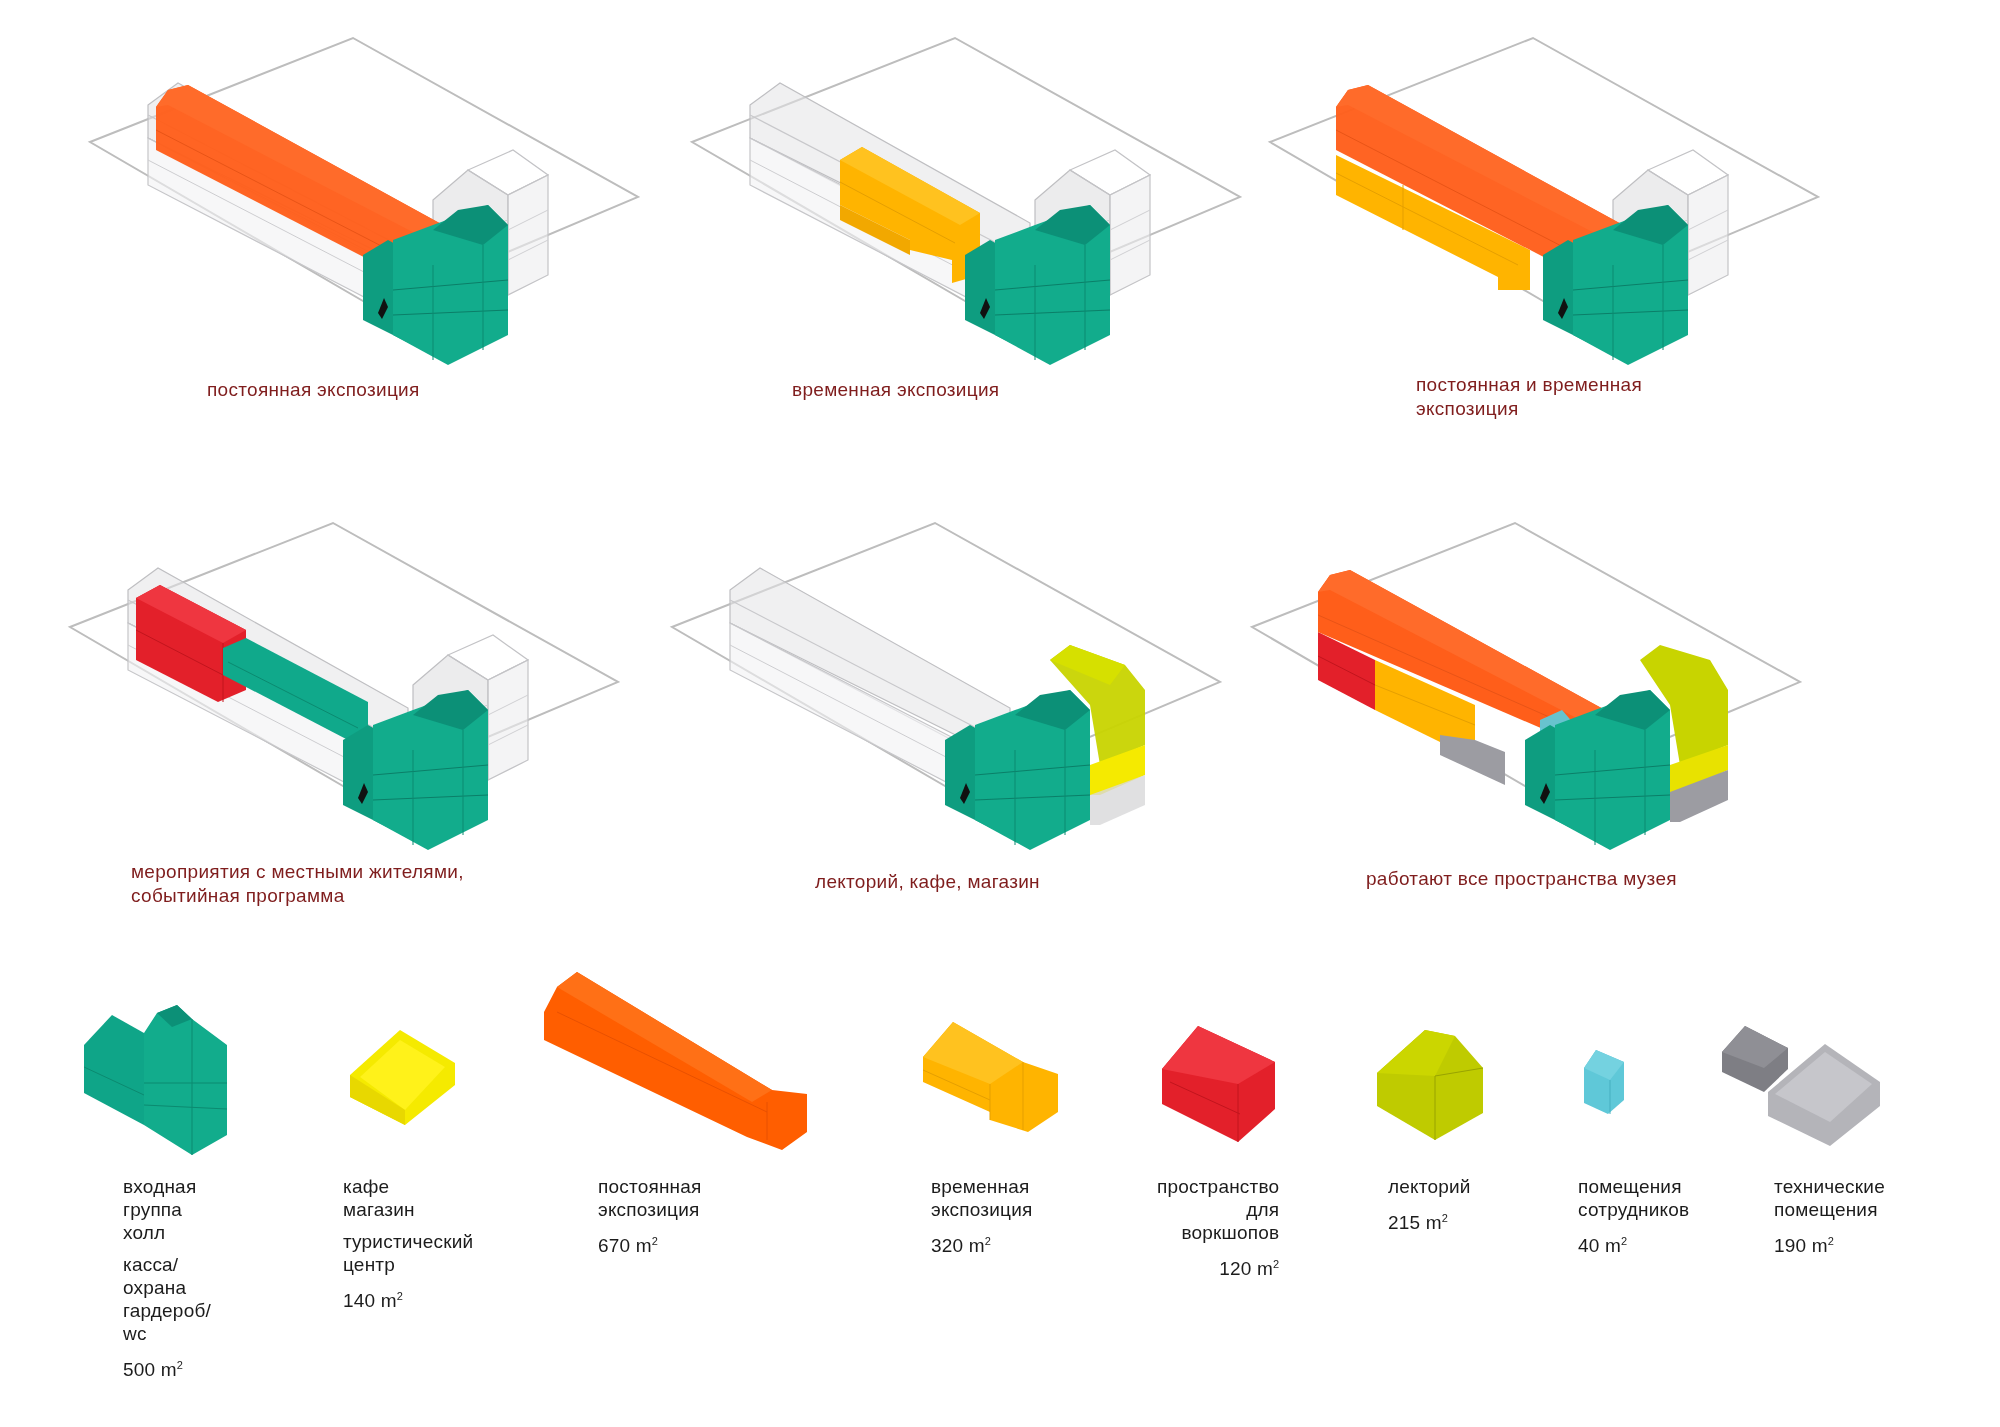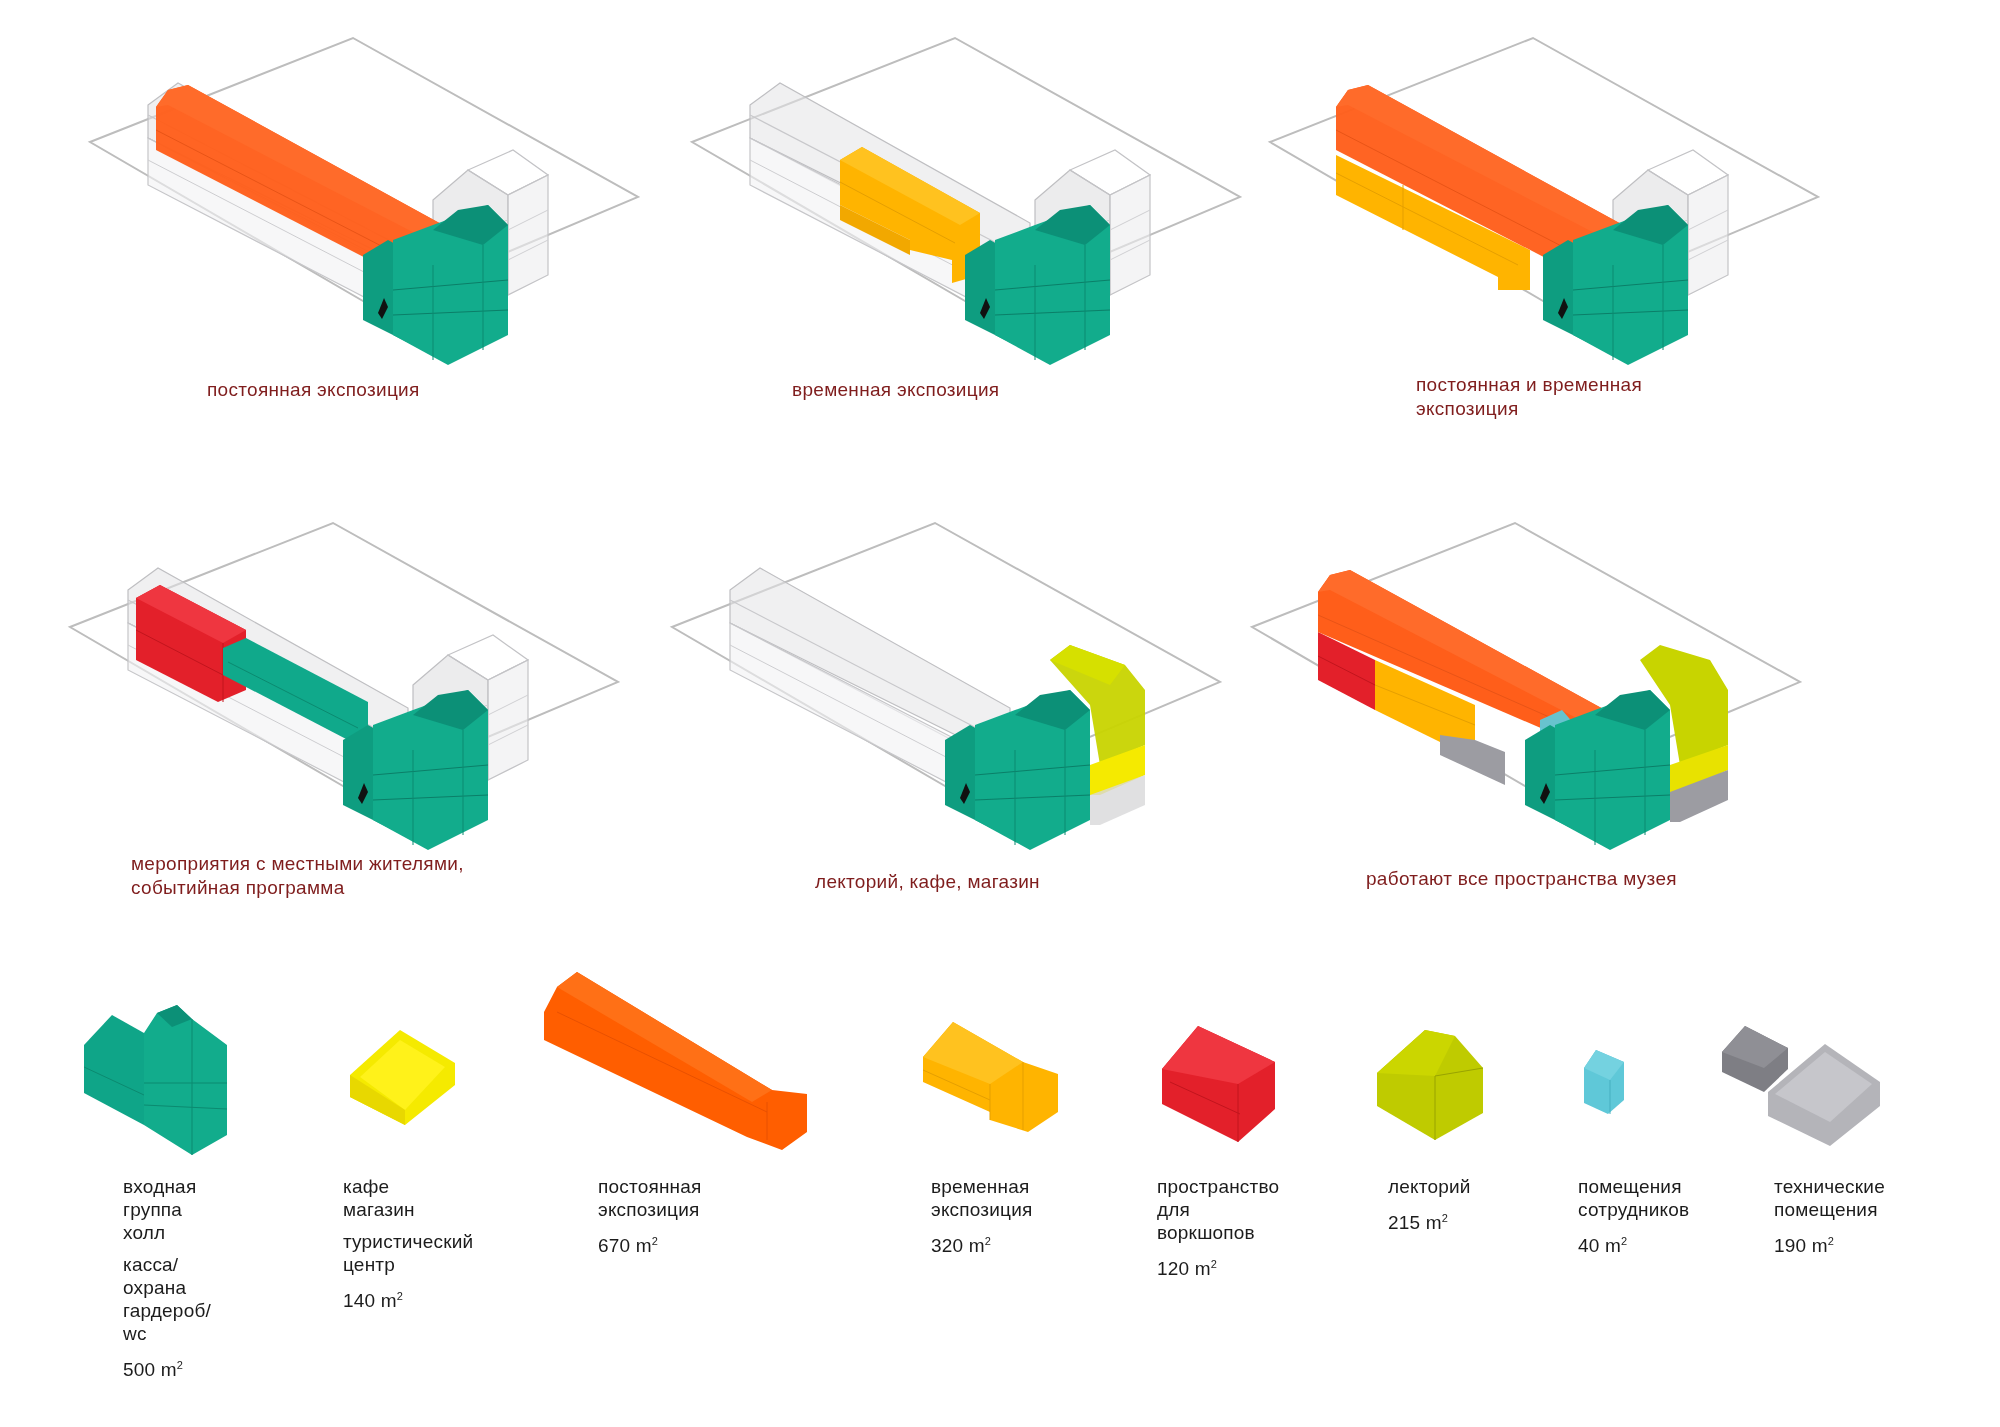--- a/index.html
+++ b/index.html
@@ -112,21 +112,21 @@
 
     <polygon points="68,68 92,55 178,100 178,160 150,172 68,130" fill="#E3202A"></polygon>
     <polygon points="68,68 92,55 178,100 155,113" fill="#EF3640"></polygon>
     <line x1="68" y1="100" x2="155" y2="145" stroke="#C2141D" stroke-width="1"></line>
     <line x1="155" y1="113" x2="155" y2="172" stroke="#C2141D" stroke-width="1"></line>
 
     <polygon points="155,118 178,108 300,172 300,205 280,210 155,145" fill="#10A98B"></polygon>
     <line x1="160" y1="132" x2="290" y2="198" stroke="#0B8A70" stroke-width="1"></line>
     <use href="#teal-block"></use>
   </svg>
-  <div class="caption" style="left:63px; top:322px;">мероприятия с местными жителями,
+  <div class="caption" style="left:63px; top:330px;">мероприятия с местными жителями,
 событийная программа</div>
 </div>
 
 <div class="panel" style="left:670px; top:530px;">
   <svg viewBox="0 0 640 360">
     <use href="#site"></use>
     <use href="#ghost-long"></use>
 
     <polygon points="380,130 400,115 455,135 475,160 475,215 430,235 420,175" fill="#C8D400" fill-opacity="0.95"></polygon>
     <polygon points="380,130 400,115 455,135 440,155" fill="#D6E000"></polygon>
@@ -229,21 +229,21 @@
   </div>
 </div>
 
 <div class="legend-item" style="left:0; top:0;">
   <svg style="left:1160px; top:1024px;" width="125" height="120" viewBox="0 0 125 120">
     <polygon points="2,45 38,2 115,38 115,85 78,118 2,80" fill="#E3202A"></polygon>
     <polygon points="2,45 38,2 115,38 78,60" fill="#EF3640"></polygon>
     <line x1="10" y1="58" x2="80" y2="90" stroke="#C2141D" stroke-width="1"></line>
     <line x1="78" y1="60" x2="78" y2="118" stroke="#C2141D" stroke-width="1"></line>
   </svg>
-  <div class="legend-text" style="left:1157px; top:1175px;">
+  <div class="legend-text" style="left:1157px; top:1175px;text-align:right;">
     <span class="l">пространство</span>
     <span class="l">для воркшопов</span>
     <span class="area"><span>120 m</span><sup>2</sup></span>
   </div>
 </div>
 
 <div class="legend-item" style="left:0; top:0;">
   <svg style="left:1375px; top:1028px;" width="115" height="115" viewBox="0 0 115 115">
     <polygon points="2,45 50,2 80,8 108,40 108,85 60,112 2,78" fill="#BFCB00"></polygon>
     <polygon points="2,45 50,2 80,8 60,48" fill="#CBD600"></polygon>

